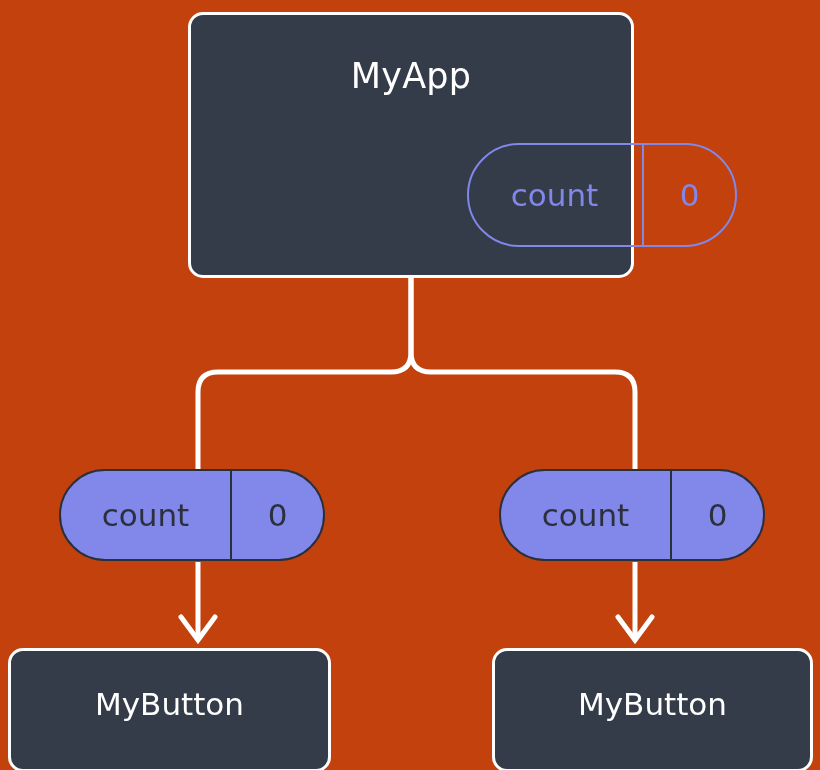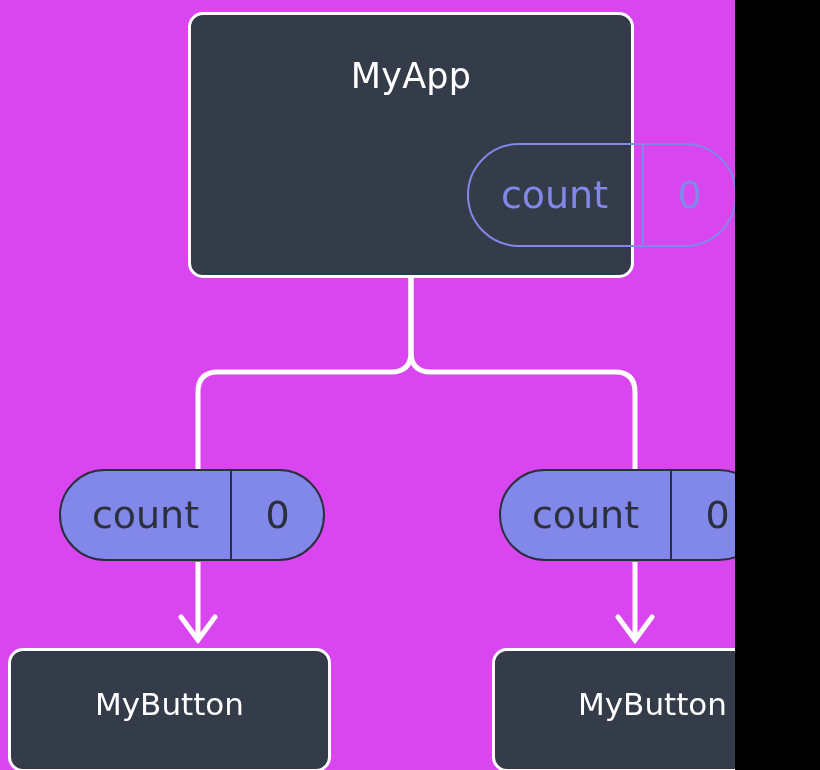--- a/index.html
+++ b/index.html
@@ -2,23 +2,23 @@
 <html><head>
 <meta charset="utf-8">
 <style>
   html, body {
     margin: 0;
     padding: 0;
     background: #000000;
   }
   #canvas {
     position: relative;
-    width: 735px;
+    width: 820px;
     height: 770px;
-    background: #d946ef;
+    background: #c2410c;
     overflow: hidden;
     font-family: "DejaVu Sans", "Liberation Sans", sans-serif;
   }
 
   
   .node-box {
     position: absolute;
     background: #343b49;
     border: 3px solid #ffffff;
     border-radius: 15px;
@@ -73,21 +73,21 @@
     display: flex;
     align-items: stretch;
     box-sizing: border-box;
     border-radius: 999px;
     overflow: hidden;
   }
   .pill-key, .pill-val {
     display: flex;
     align-items: center;
     justify-content: center;
-    font-size: 38px;
+    font-size: 31px;
     font-weight: 400;
     line-height: 1;
     box-sizing: border-box;
   }
 
   
   #pill-myapp {
     left: 276px;
     top: 128px;
     width: 270px;

